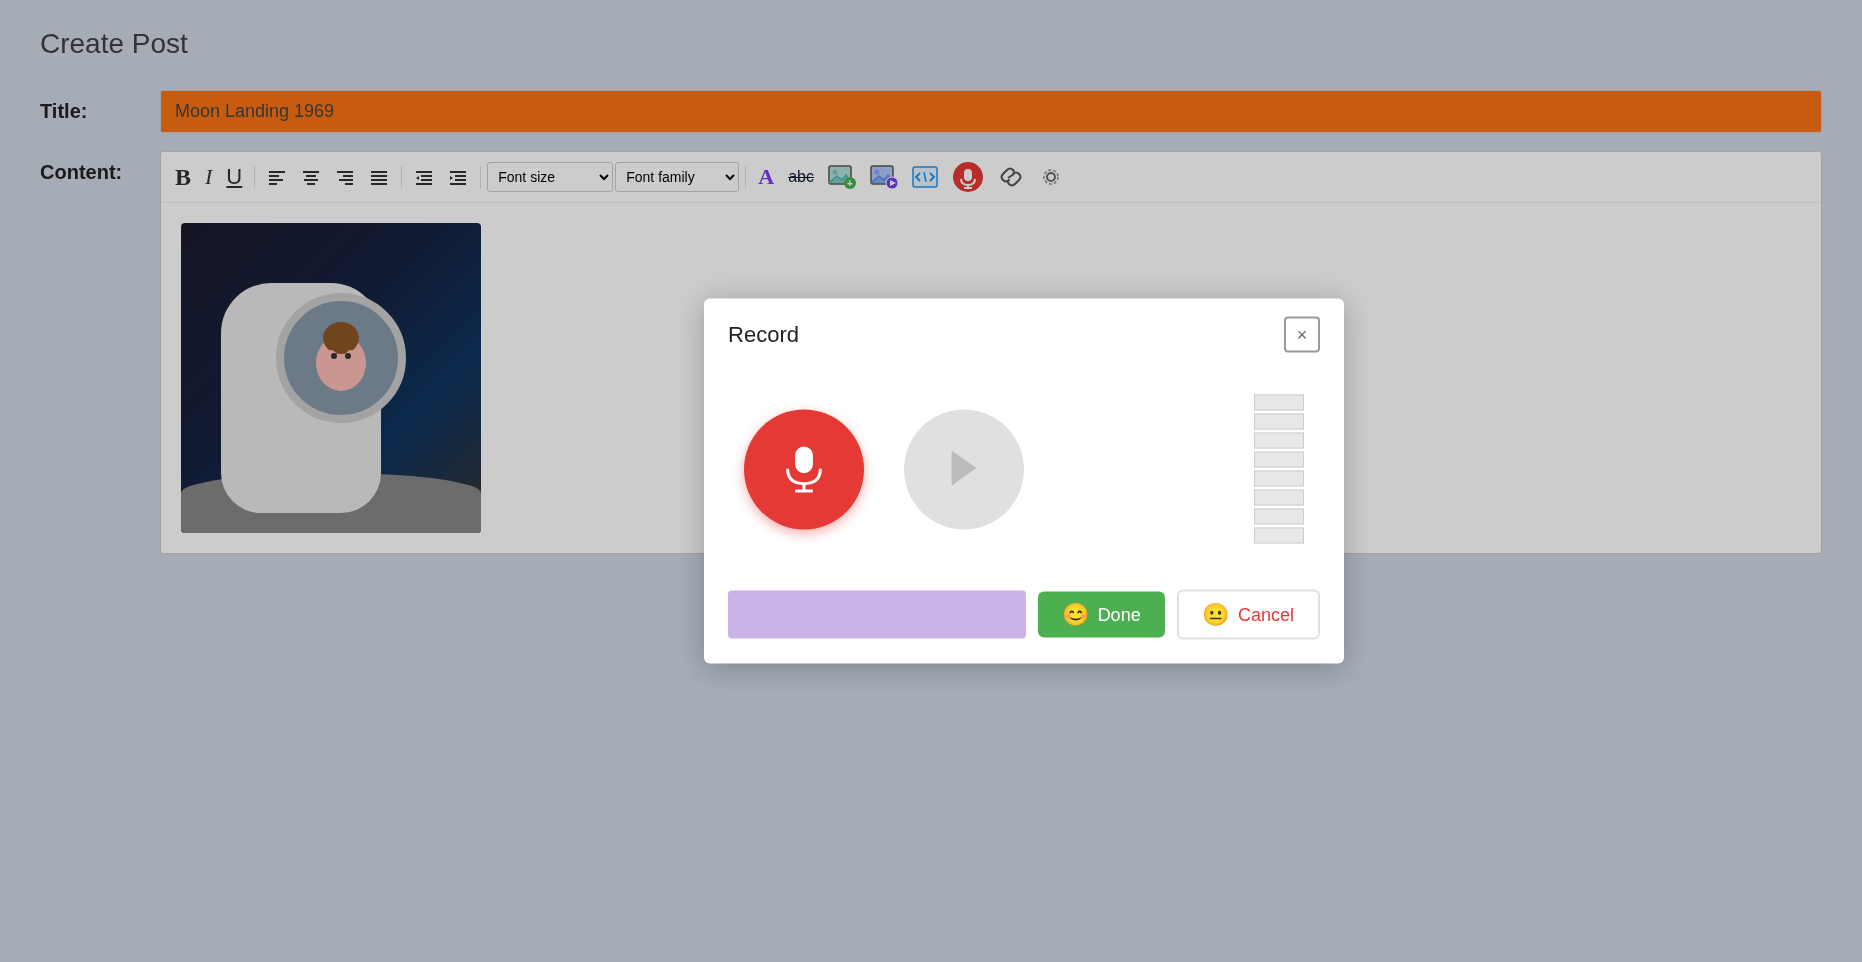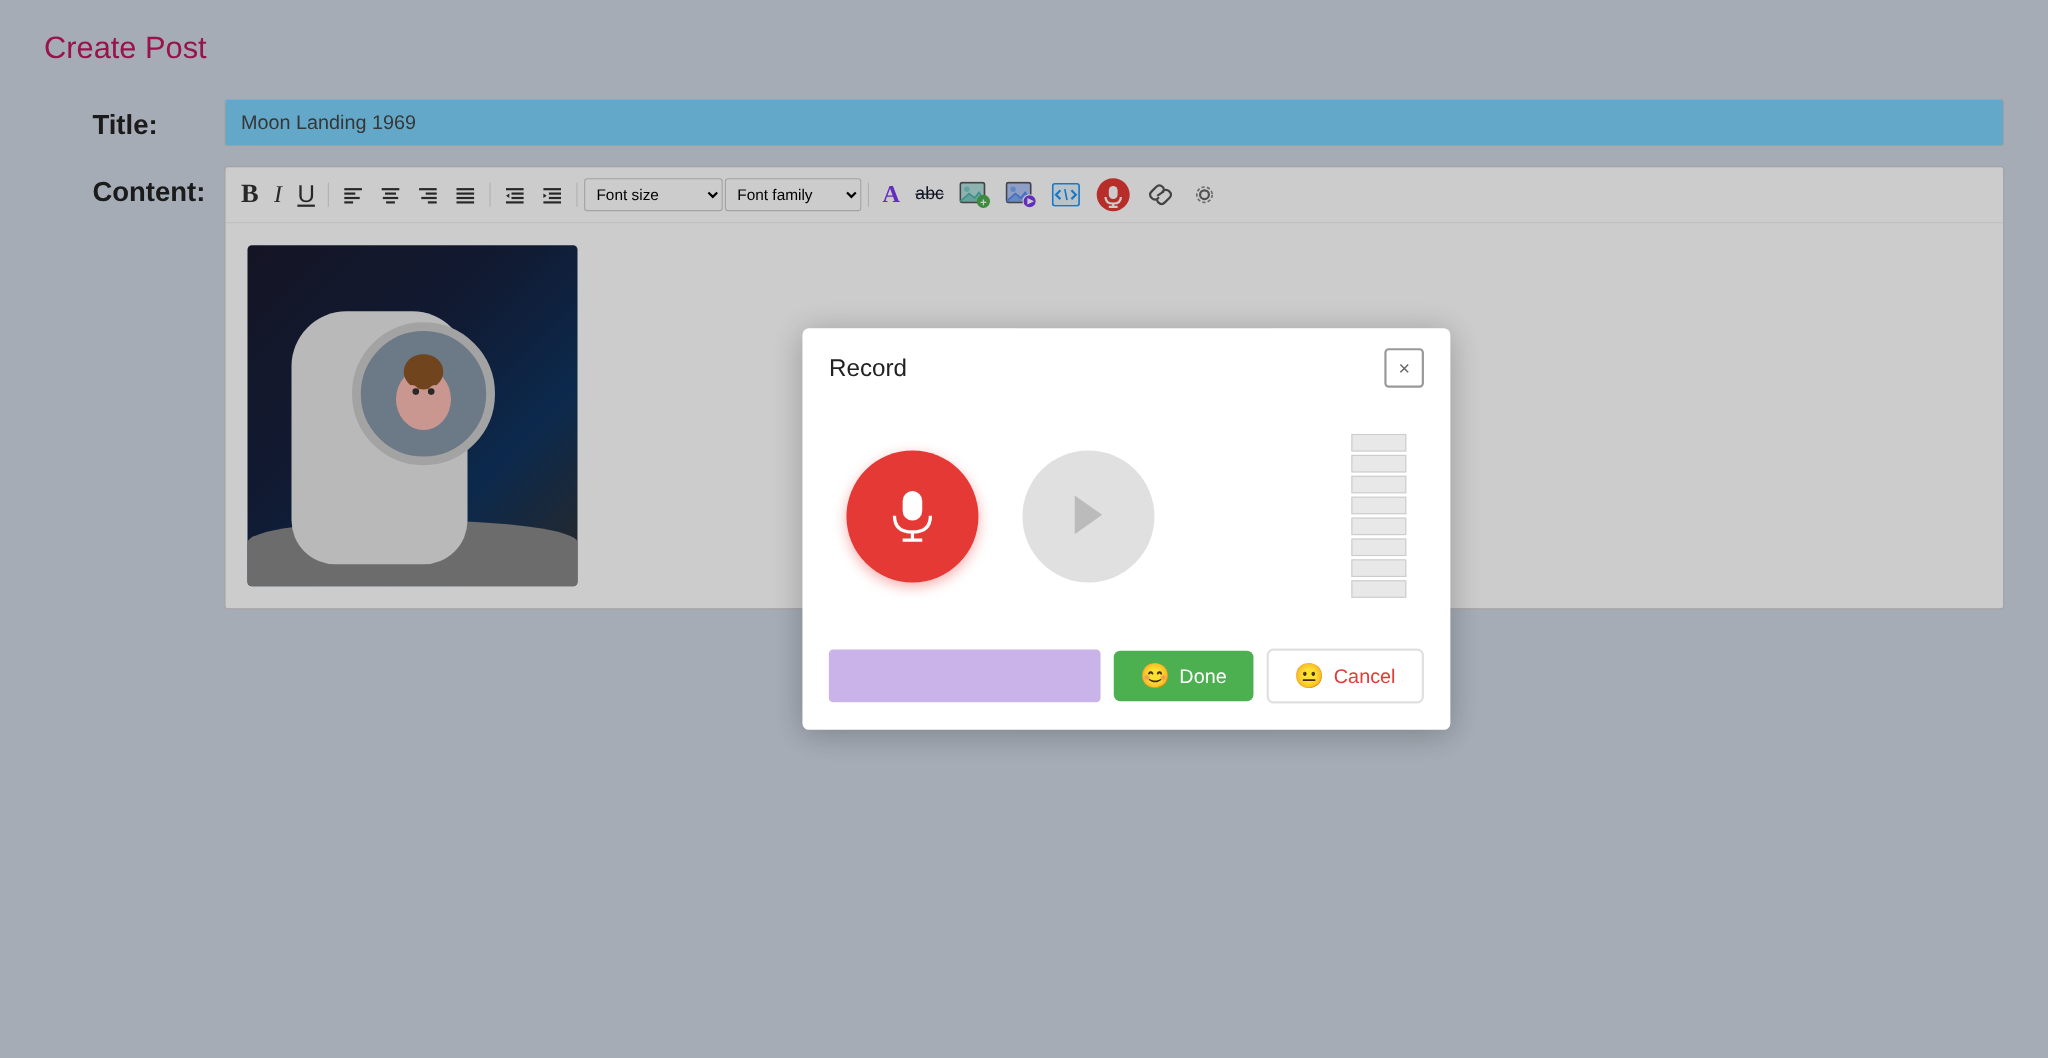--- a/index.html
+++ b/index.html
@@ -6,47 +6,46 @@
     body {
       font-family: Arial, sans-serif;
       background: #d0d8e4;
       min-height: 962px;
       position: relative;
     }
 
     .page-title {
       font-size: 28px;
       font-weight: 300;
-      color: #be185d;
+      color: #404040;
       padding: 28px 40px 20px;
     }
 
     .form-area {
       padding: 10px 40px;
     }
 
     .form-row {
       display: flex;
       align-items: flex-start;
       margin-bottom: 18px;
     }
 
     .form-label {
-      font-size: 25px;
+      font-size: 20px;
       font-weight: bold;
       color: #222;
       min-width: 120px;
       padding-top: 10px;
-      margin-left: 44px;
     }
 
     .form-input {
       flex: 1;
       border: 1px solid #ccc;
-      background: #7dd3fc;
+      background: #f97316;
       border-radius: 3px;
       padding: 10px 14px;
       font-size: 18px;
       color: #444;
       outline: none;
     }
 
     .summary-textarea {
       flex: 1;
       border: 1px solid #ccc;
@@ -197,21 +196,21 @@
 
     
     .record-dialog {
       position: fixed;
       top: 50%;
       left: 55%;
       transform: translate(-50%, -50%);
       background: #fff;
       border-radius: 6px;
       box-shadow: 0 4px 30px rgba(0,0,0,0.25);
-      width: 589px;
+      width: 640px;
       padding: 0;
       z-index: 20;
     }
 
     .dialog-header {
       display: flex;
       align-items: center;
       justify-content: space-between;
       padding: 18px 24px 12px;
     }

